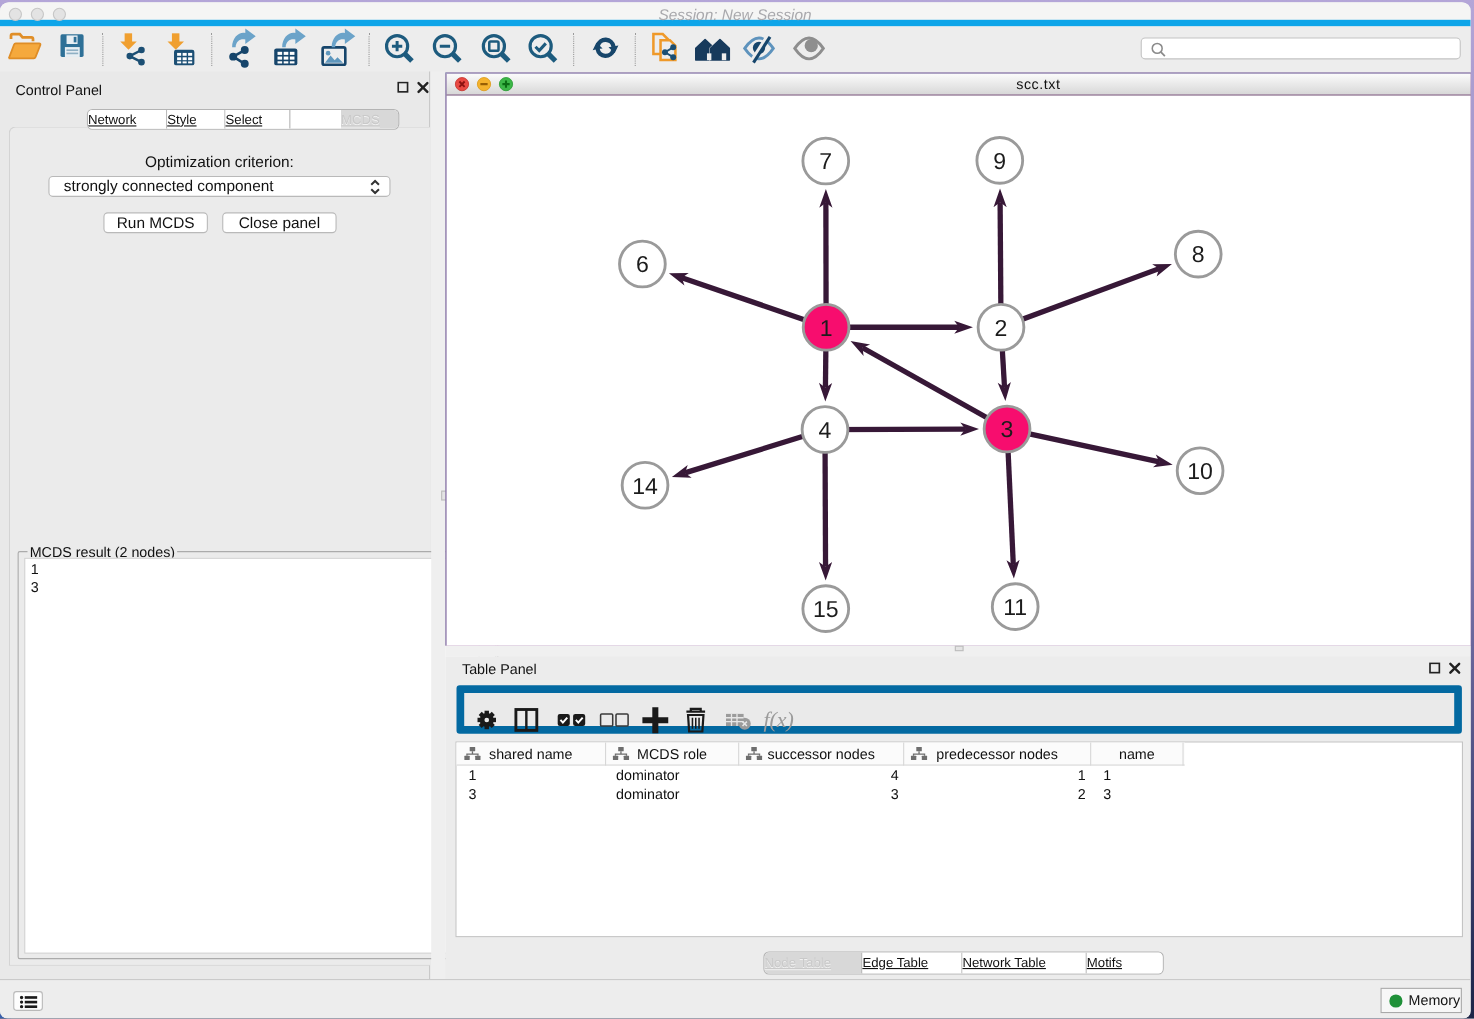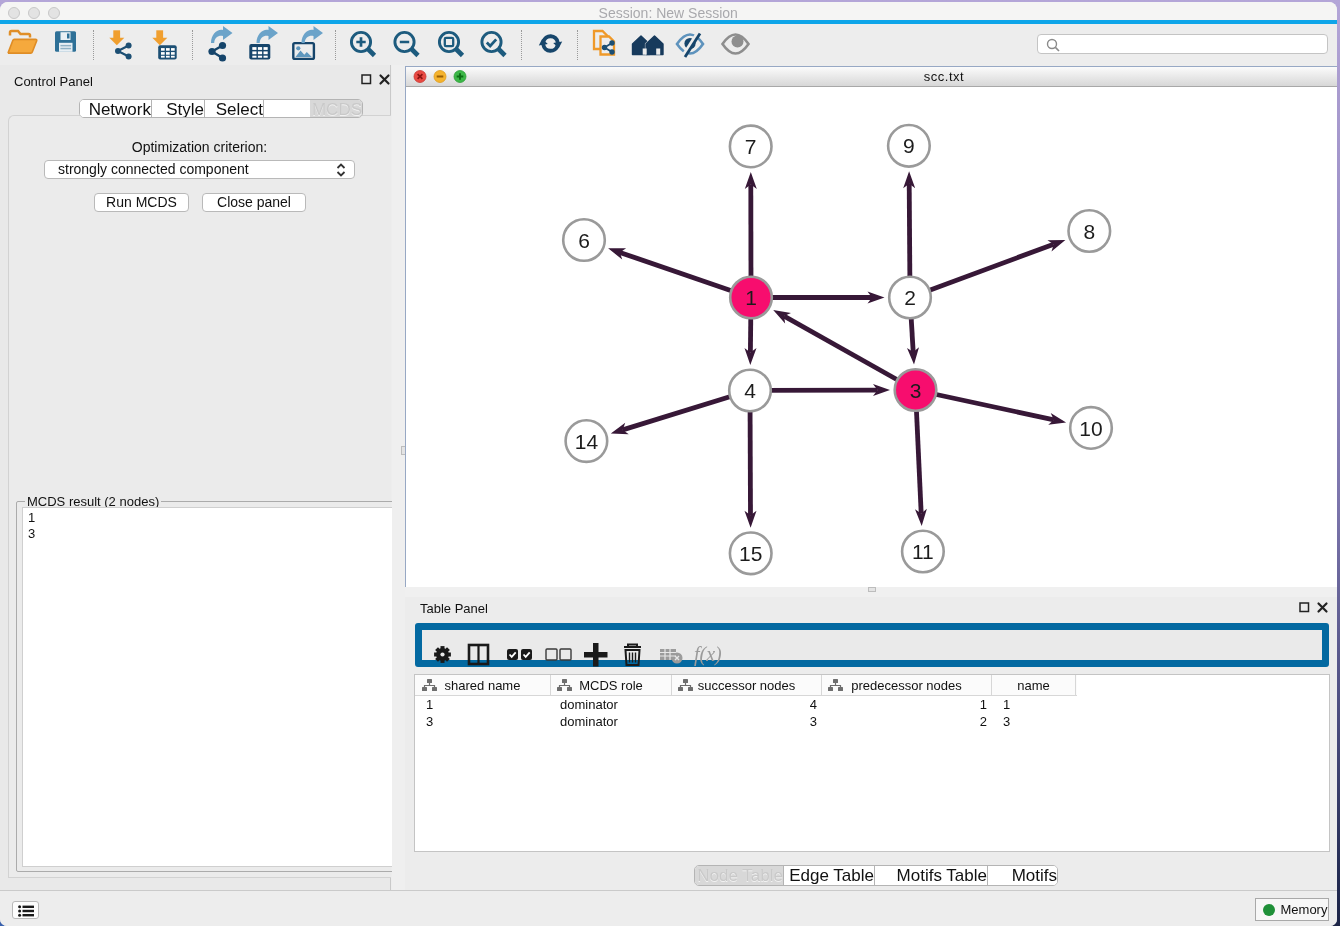--- a/index.html
+++ b/index.html
@@ -8,33 +8,33 @@
   font-family:"Liberation Sans", sans-serif;
   background:linear-gradient(180deg, #b4a6d8 0%, #ab9dd0 8%, #9a8fc7 30%, #7b74ab 55%, #4a4c7e 78%, #232b52 95%, #1d2547 100%);
   position:relative;
 }
 #app {
   position:absolute; left:0; top:2px; width:1336.5px; height:924px;
   background:#ededed; border-radius:8px 8px 7px 7px;
   overflow:hidden;
 }
 
-#titlebar { position:absolute; left:0; top:0; width:100%; height:21.5px; background:#f5f5f4; border-bottom:4px solid #0ea5e9; }
+#titlebar { position:absolute; left:0; top:0; width:100%; height:21.5px; background:#f5f5f4; border-bottom:6px solid #0ea5e9;font-style:italic; }
 .tl { position:absolute; top:5px; width:12px; height:12px; border-radius:50%; background:#e3e3e3; border:1px solid #c7c7c7; }
 #title-text { position:absolute; top:3px; left:0; width:100%; text-align:center; font-size:14px; color:#a9a9ad; }
 
 #toolbar { position:absolute; left:0; top:21.5px; width:100%; height:42.5px; background:#ededed; }
 .tsep { position:absolute; top:6px; height:30px; width:0; border-left:1px dotted #9a9a9a; }
 #searchbox { position:absolute; left:1037px; top:10px; width:291px; height:20px; background:#fff; border:1px solid #c4c4c4; border-radius:4px; }
 
 #cpanel { position:absolute; left:0; top:62.5px; width:391px; height:827.5px; background:#e9e9e9; border-right:1px solid #c9c9c9; }
 #cp-head { position:absolute; top:9px; left:14px; font-size:13px; color:#111; }
 .winbtn { position:absolute; color:#111; }
 #cp-tabs { position:absolute; left:79px; top:34px; height:19px; display:flex; border:1px solid #b4b4b4; border-radius:5px; overflow:hidden; background:#fff; }
-.tab { font-size:17px; color:#111; background:#fff; text-align:right; line-height:19px; border-right:1px solid #b4b4b4; }
+.tab { font-size:12px; color:#111; background:#fff; text-align:left; line-height:19px; border-right:1px solid #b4b4b4;text-decoration:underline; }
 .tab:last-child { border-right:none; }
 .tab.sel { background:#d8d8d8; color:#c9c9c9; text-shadow:0 1px 0 #f2f2f2; }
 #cp-content { position:absolute; left:8px; top:50.5px; width:383px; height:763px; background:#ebebeb; border:1px solid #d2d2d2; border-right:none; border-radius:6px 0 0 0; }
 #opt-label { position:absolute; top:74px; left:8px; width:383px; text-align:center; font-size:14px; color:#111; }
 #dropdown { position:absolute; left:44px; top:95.5px; width:311px; height:19px; background:#fff; border:1px solid #b9b9b9; border-radius:4px; font-size:14px; color:#111; line-height:17px; padding-left:13px; }
 .btn { position:absolute; top:128px; height:19px; background:#fff; border:1px solid #b9b9b9; border-radius:4px; font-size:14px; color:#111; text-align:center; line-height:17px; }
 #groupbox { position:absolute; left:16px; top:436px; width:437px; height:371px; border:1px solid #ababab; border-radius:2px; }
 #groupbox-label { position:absolute; left:8px; top:-8px; background:#ebebeb; padding:0 2px; font-size:13px; color:#111; }
 #resultarea { position:absolute; left:5px; top:5px; right:1.5px; bottom:4px; background:#fff; border:1px solid #cfcfcf; font-size:13px; color:#111; padding:2px 0 0 5px; line-height:16px; }
 #result-scroll { position:absolute; right:0px; top:1px; bottom:1px; width:15px; background:#fafafa; border-left:1px solid #e3e3e3; }
@@ -436,21 +436,21 @@
         <div class="td" style="left:11px;">3</div>
         <div class="td" style="left:145px;">dominator</div>
         <div class="td" style="left:257px;width:145px;text-align:right;">3</div>
         <div class="td" style="left:407px;width:165px;text-align:right;">2</div>
         <div class="td" style="left:588px;">3</div>
       </div>
     </div>
     <div id="tp-tabs">
       <div class="tab sel" style="width:89px;">Node Table</div>
       <div class="tab" style="width:91px;">Edge Table</div>
-      <div class="tab" style="width:113px;">Motifs Table</div>
+      <div class="tab" style="width:113px;">Network Table</div>
       <div class="tab" style="width:69px;">Motifs</div>
     </div>
   </div>
   <div id="statusbar">
     <div id="sb-lbtn">
         <svg width="16" height="12" style="position:absolute;left:5px;top:2.5px;" viewBox="0 0 16 12">
           <g fill="#1a1a1a">
             <circle cx="1.6" cy="1.8" r="1.5"></circle>
             <circle cx="1.6" cy="6" r="1.5"></circle>
             <circle cx="1.6" cy="10.2" r="1.5"></circle>

